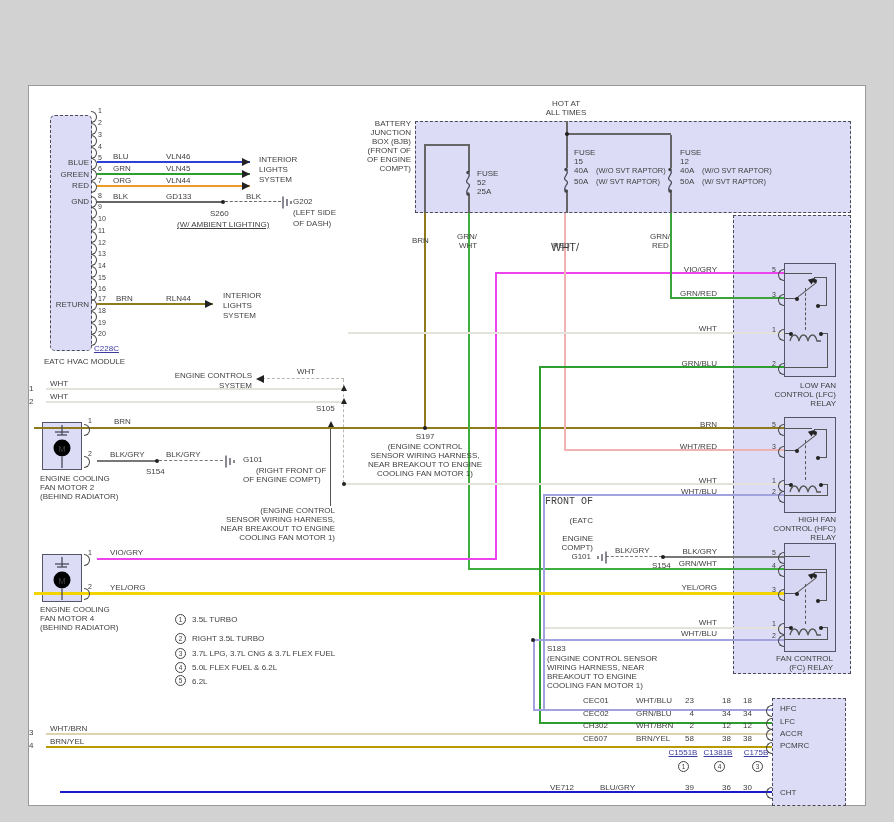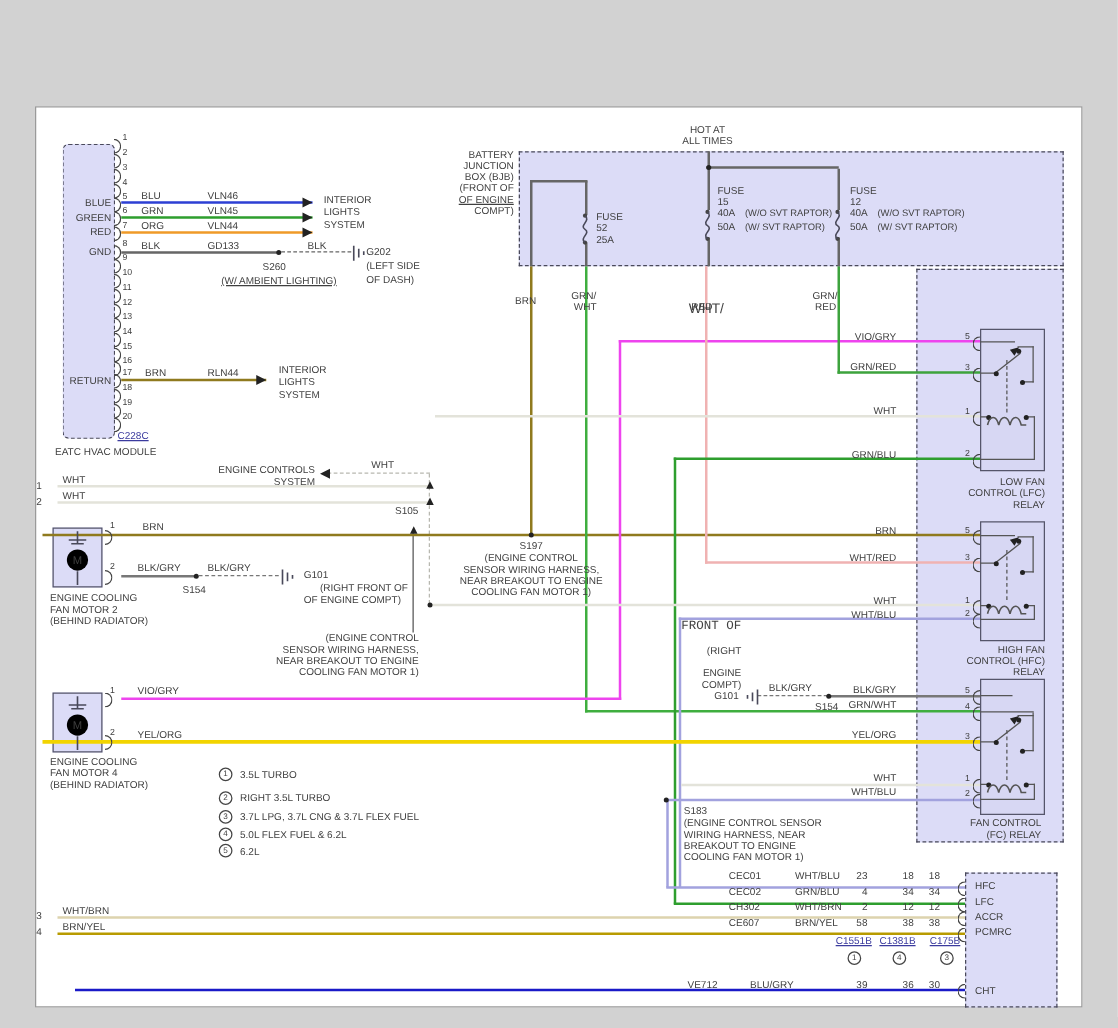--- a/index.html
+++ b/index.html
@@ -157,21 +157,21 @@
     <div class="lbl" style="top: 379px; font-size: 8px; left: 50px;">WHT</div>
     <div class="lbl" style="top: 392px; font-size: 8px; left: 50px;">WHT</div>
     <div class="lbl" style="top: 384px; font-size: 8px; left: 29px;">1</div>
     <div class="lbl" style="top: 397px; font-size: 8px; left: 29px;">2</div>
     <div class="lbl" style="top: 99px; font-size: 8px; left: 566px; transform: translateX(-50%);">HOT AT</div>
     <div class="lbl" style="top: 108px; font-size: 8px; left: 566px; transform: translateX(-50%);">ALL TIMES</div>
     <div class="lbl" style="top: 119px; font-size: 8px; right: 483px;">BATTERY</div>
     <div class="lbl" style="top: 128px; font-size: 8px; right: 483px;">JUNCTION</div>
     <div class="lbl" style="top: 137px; font-size: 8px; right: 483px;">BOX (BJB)</div>
     <div class="lbl" style="top: 146px; font-size: 8px; right: 483px;">(FRONT OF</div>
-    <div class="lbl" style="top: 155px; font-size: 8px; right: 483px; text-decoration: underline;">OF ENGINE</div>
+    <div class="lbl" style="top: 155px; font-size: 8px; right: 483px;">OF ENGINE</div>
     <div class="lbl" style="top: 164px; font-size: 8px; right: 483px;">COMPT)</div>
     <div class="lbl" style="top: 169px; font-size: 8px; left: 477px;">FUSE</div>
     <div class="lbl" style="top: 178px; font-size: 8px; left: 477px;">52</div>
     <div class="lbl" style="top: 187px; font-size: 8px; left: 477px;">25A</div>
     <div class="lbl" style="top: 148px; font-size: 8px; left: 574px;">FUSE</div>
     <div class="lbl" style="top: 157px; font-size: 8px; left: 574px;">15</div>
     <div class="lbl" style="top: 166px; font-size: 8px; left: 574px;">40A</div>
     <div class="lbl" style="top: 167px; font-size: 7.5px; left: 596px;">(W/O SVT RAPTOR)</div>
     <div class="lbl" style="top: 177px; font-size: 8px; left: 574px;">50A</div>
     <div class="lbl" style="top: 178px; font-size: 7.5px; left: 596px;">(W/ SVT RAPTOR)</div>
@@ -231,21 +231,21 @@
     <div class="lbl" style="top: 515px; font-size: 8px; right: 58px;">HIGH FAN</div>
     <div class="lbl" style="top: 524px; font-size: 8px; right: 58px;">CONTROL (HFC)</div>
     <div class="lbl" style="top: 533px; font-size: 8px; right: 58px;">RELAY</div>
     <div class="lbl" style="top: 546px; font-size: 8px; left: 615px;">BLK/GRY</div>
     <div class="lbl" style="top: 547px; font-size: 8px; right: 177px;">BLK/GRY</div>
     <div class="lbl" style="top: 559px; font-size: 8px; right: 177px;">GRN/WHT</div>
     <div class="lbl" style="top: 561px; font-size: 8px; left: 652px;">S154</div>
     <div class="lbl" style="top: 583px; font-size: 8px; right: 177px;">YEL/ORG</div>
     <div class="lbl" style="top: 618px; font-size: 8px; right: 177px;">WHT</div>
     <div class="lbl" style="top: 629px; font-size: 8px; right: 177px;">WHT/BLU</div>
-    <div class="lbl" style="top: 516px; font-size: 8px; right: 301px;">(RIGHT</div>
+    <div class="lbl" style="top: 516px; font-size: 8px; right: 301px;">(EATC</div>
     <div class="lbl" style="top: 496px; font-size: 10px; right: 301px; font-family: Liberation Mono, monospace;">FRONT OF</div>
     <div class="lbl" style="top: 534px; font-size: 8px; right: 301px;">ENGINE</div>
     <div class="lbl" style="top: 543px; font-size: 8px; right: 301px;">COMPT)</div>
     <div class="lbl" style="top: 552px; font-size: 8px; right: 303px;">G101</div>
     <div class="lbl" style="top: 654px; font-size: 8px; right: 61px;">FAN CONTROL</div>
     <div class="lbl" style="top: 663px; font-size: 8px; right: 61px;">(FC) RELAY</div>
     <div class="lbl" style="top: 644px; font-size: 8px; left: 547px;">S183</div>
     <div class="lbl" style="top: 654px; font-size: 8px; left: 547px;">(ENGINE CONTROL SENSOR</div>
     <div class="lbl" style="top: 663px; font-size: 8px; left: 547px;">WIRING HARNESS, NEAR</div>
     <div class="lbl" style="top: 672px; font-size: 8px; left: 547px;">BREAKOUT TO ENGINE</div>

